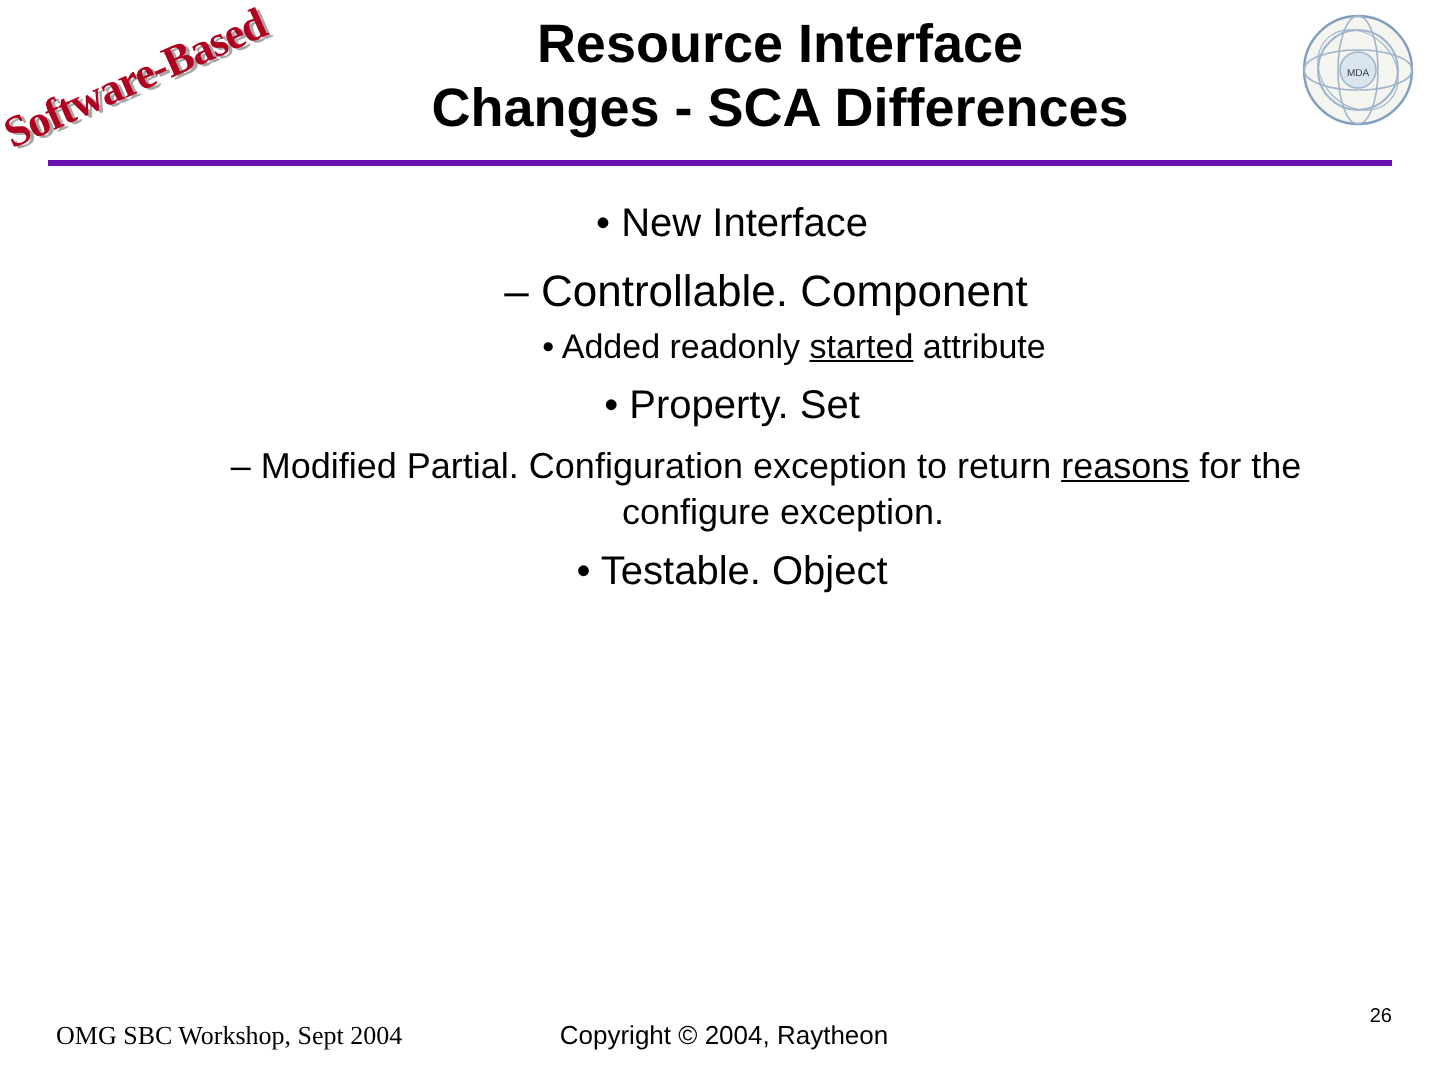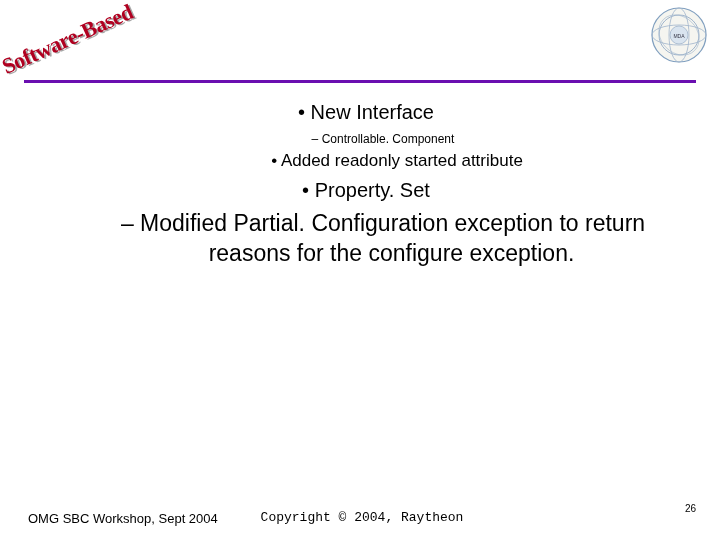--- a/index.html
+++ b/index.html
@@ -92,83 +92,87 @@
     text-align: center;
   }
   .lvl1 {
     margin: 4px 0 6px 0;
   }
   .lvl1::before {
     content: "•  ";
   }
   .lvl2 {
     margin: 3px 0 3px 34px;
-    font-size: 12px;
+    font-size: 22px;
   }
   .lvl2::before {
     content: "–  ";
   }
   .lvl2-wrap {
     margin: 3px 0 6px 34px;
-    font-size: 23px;
+    font-size: 18px;
     text-indent: -17px;
     padding-left: 17px;
   }
   .lvl2-wrap::before {
     content: "–  ";
   }
   .lvl3 {
     margin: 3px 0 6px 62px;
     font-size: 17px;
   }
   .lvl3::before {
     content: "•  ";
   }
-  .u { }
+  .u { text-decoration: underline; }
   .footer {
     position: absolute;
     bottom: 14px;
     left: 28px;
     right: 24px;
     font-size: 12px;
   }
   .footer-left {
     position: absolute;
     left: 0;
     bottom: 0;
-    font-family: Liberation Sans, sans-serif;
+    font-family: Liberation Serif, serif;
     font-size: 13px;
   }
   .footer-center {
     position: absolute;
     left: 0;
     right: 0;
     bottom: 0;
     text-align: center;
-    font-family: Liberation Mono, monospace;
+    font-family: Liberation Sans, sans-serif;
     font-size: 13px;
     line-height: 1.2;
   }
   .footer-right {
     position: absolute;
     right: 0;
     bottom: 12px;
     font-size: 10px;
     font-family: Arial, sans-serif;
   }
 </style>
 </head>
 <body>
 
 <div class="slide">
 
   <div class="header">
     <div class="sb-badge">
       <span class="sb-shadow">Software-Based</span>
       <span class="sb-text">Software-Based</span>
+    </div>
+    <div class="title">
+      <span>Resource Interface</span><br>
+      <span>Changes - SCA Differences</span>
     </div>
     <div class="omg-logo">
       <svg viewBox="0 0 58 58" width="58" height="58">
         <circle cx="29" cy="29" r="27" fill="#f5f5f0" stroke="#809fbf" stroke-width="1.2"></circle>
         <circle cx="29" cy="29" r="20" fill="none" stroke="#9fb4cc" stroke-width="1"></circle>
         <ellipse cx="29" cy="29" rx="27" ry="10" fill="none" stroke="#9fb4cc" stroke-width="0.8"></ellipse>
         <ellipse cx="29" cy="29" rx="10" ry="27" fill="none" stroke="#9fb4cc" stroke-width="0.8"></ellipse>
         <ellipse cx="29" cy="29" rx="22" ry="18" transform="rotate(45 29 29)" fill="none" stroke="#9fb4cc" stroke-width="0.6"></ellipse>
         <circle cx="29" cy="29" r="9" fill="#d9e4ef" stroke="#9fb4cc" stroke-width="0.8"></circle>
         <text x="29" y="32" text-anchor="middle" font-size="5" fill="#334" font-family="Arial">MDA</text>
@@ -179,20 +183,21 @@
   <div class="rule"></div>
 
   <div class="content">
     <div class="lvl1">New Interface</div>
     <div class="lvl2">Controllable. Component</div>
     <div class="lvl3"><span>Added readonly </span><span class="u">started</span><span> attribute</span></div>
 
     <div class="lvl1">Property. Set</div>
     <div class="lvl2-wrap"><span>Modified Partial. Configuration exception to return </span><span class="u">reasons</span><span> for the configure exception.</span></div>
 
+    <div class="lvl1">Testable. Object</div>
   </div>
 
   <div class="footer">
     <div class="footer-left">OMG SBC Workshop, Sept 2004</div>
     <div class="footer-center">
       <span>Copyright © 2004, Raytheon</span><br>
     </div>
     <div class="footer-right">26</div>
   </div>
 

